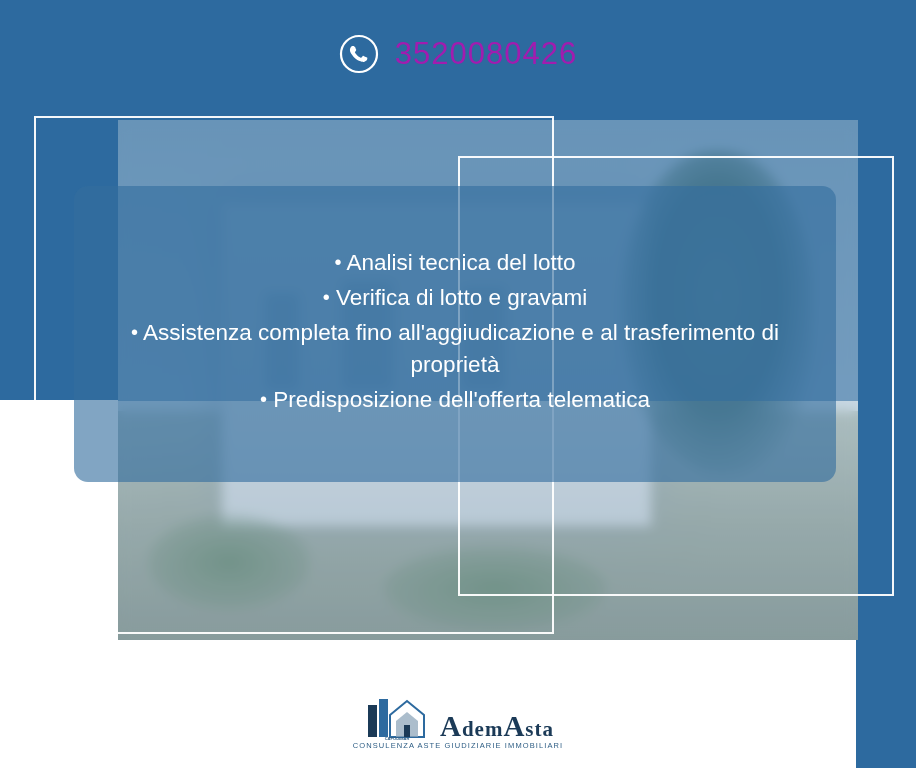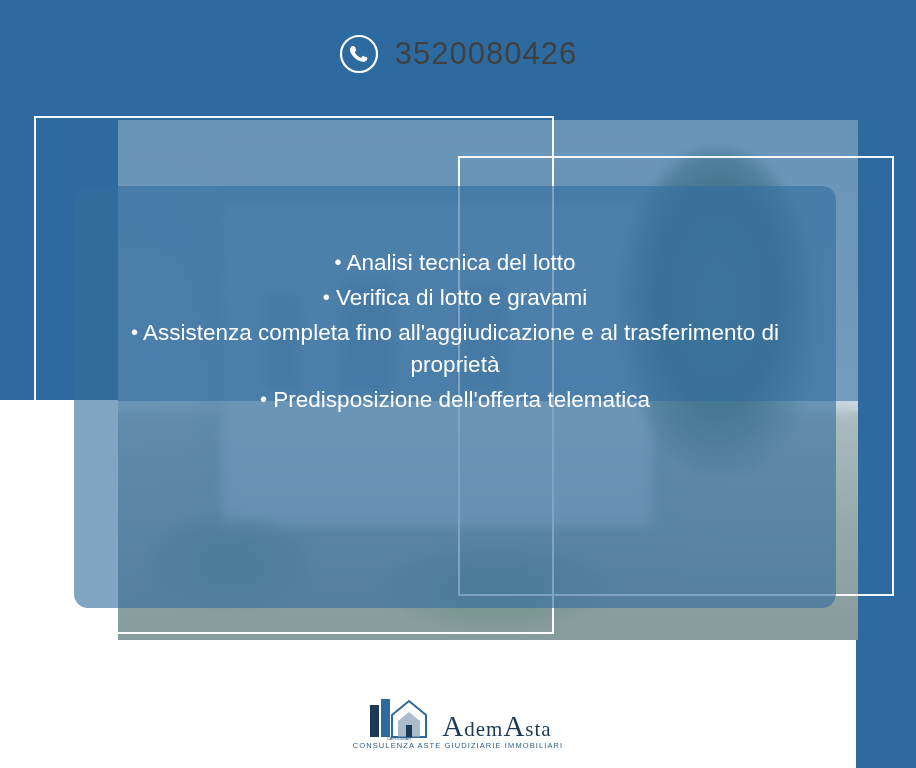--- a/index.html
+++ b/index.html
@@ -139,32 +139,32 @@
     align-items: center;
     justify-content: center;
     gap: 16px;
   }
   .wa-icon {
     width: 40px;
     height: 40px;
     display: block;
   }
   .wa-number {
-    color: #404040;
+    color: #a21caf;
     font-size: 31px;
     letter-spacing: 1px;
     font-weight: 400;
   }
   
   .card {
     position: absolute;
     left: 74px;
     top: 186px;
     width: 762px;
-    height: 422px;
+    height: 296px;
     border-radius: 14px;
     background: rgba(52,110,158,0.62);
     box-sizing: border-box;
     padding: 60px 40px 30px 40px;
     text-align: center;
   }
   .bullets {
     list-style: none;
     margin: 0;
     padding: 0;
@@ -196,20 +196,21 @@
     width: 916px;
     display: flex;
     flex-direction: column;
     align-items: center;
   }
   .logo-mark-row {
     display: flex;
     align-items: flex-end;
     justify-content: center;
     gap: 8px;
+    font-weight: bold;
   }
   .logo-text {
     color: #1b3a57;
     font-family: "Liberation Serif", serif;
     font-size: 29px;
     letter-spacing: 1px;
     line-height: 1;
   }
   .logo-text .small {
     font-size: 21px;

